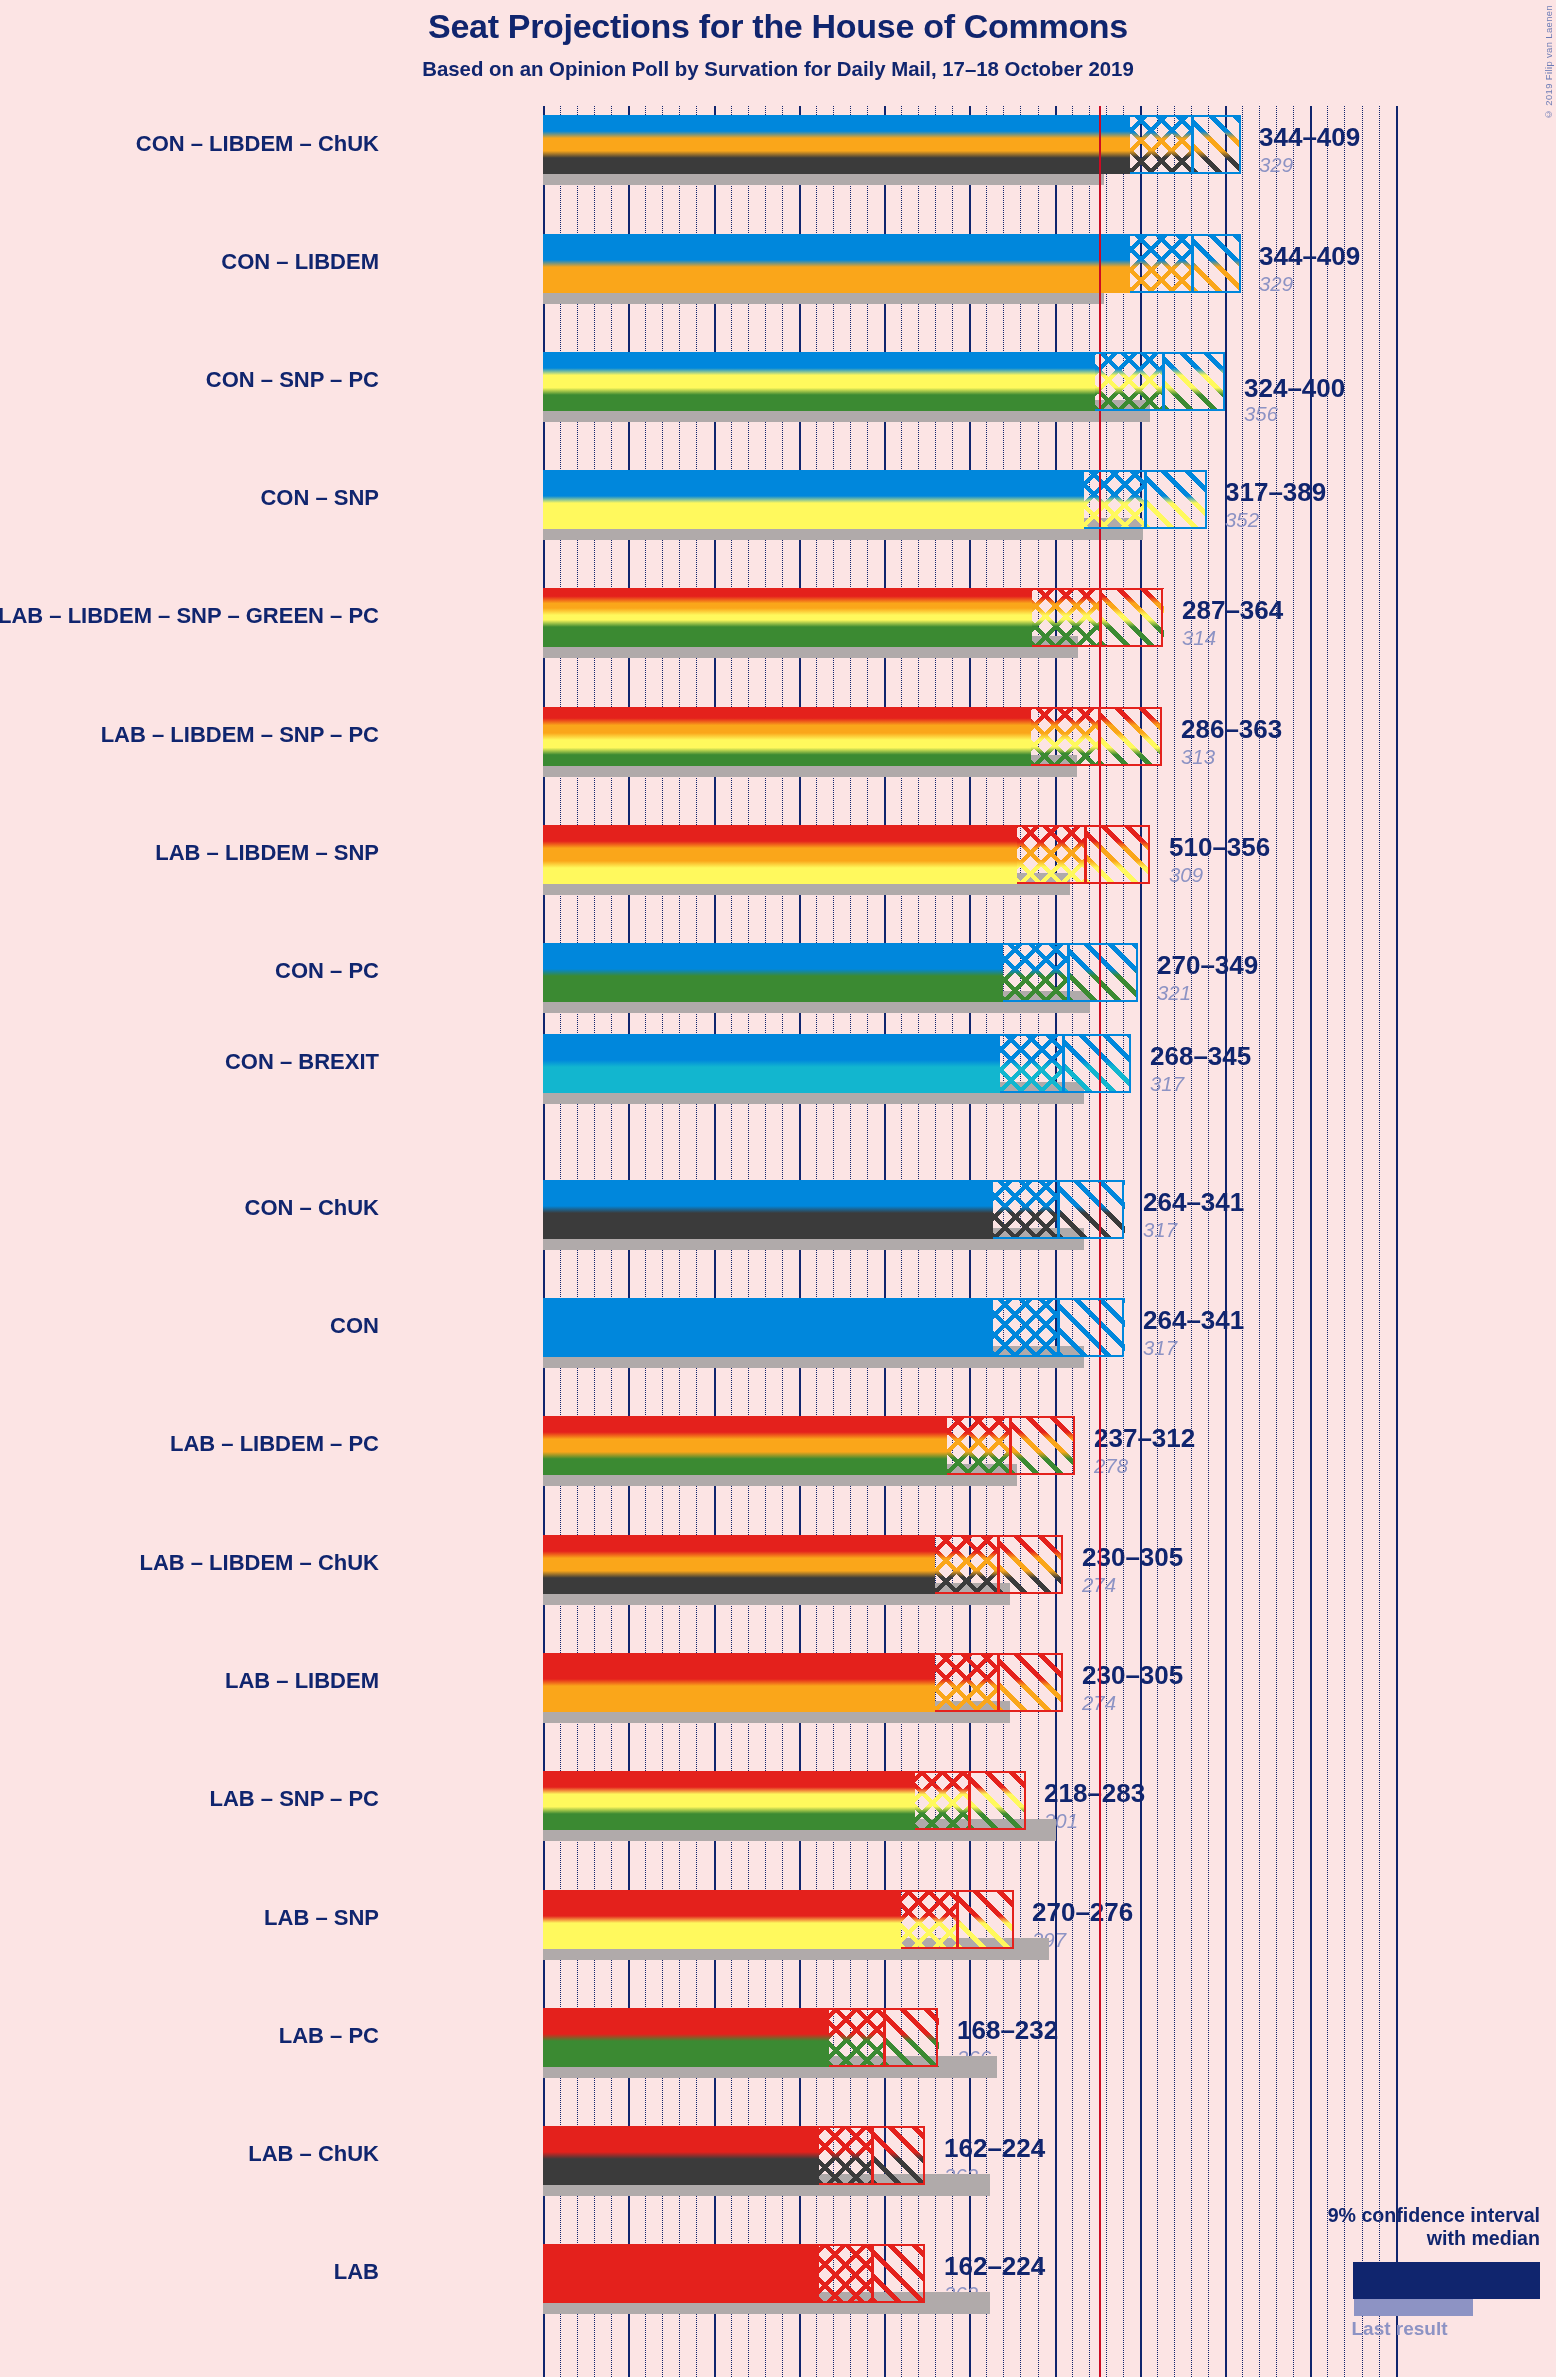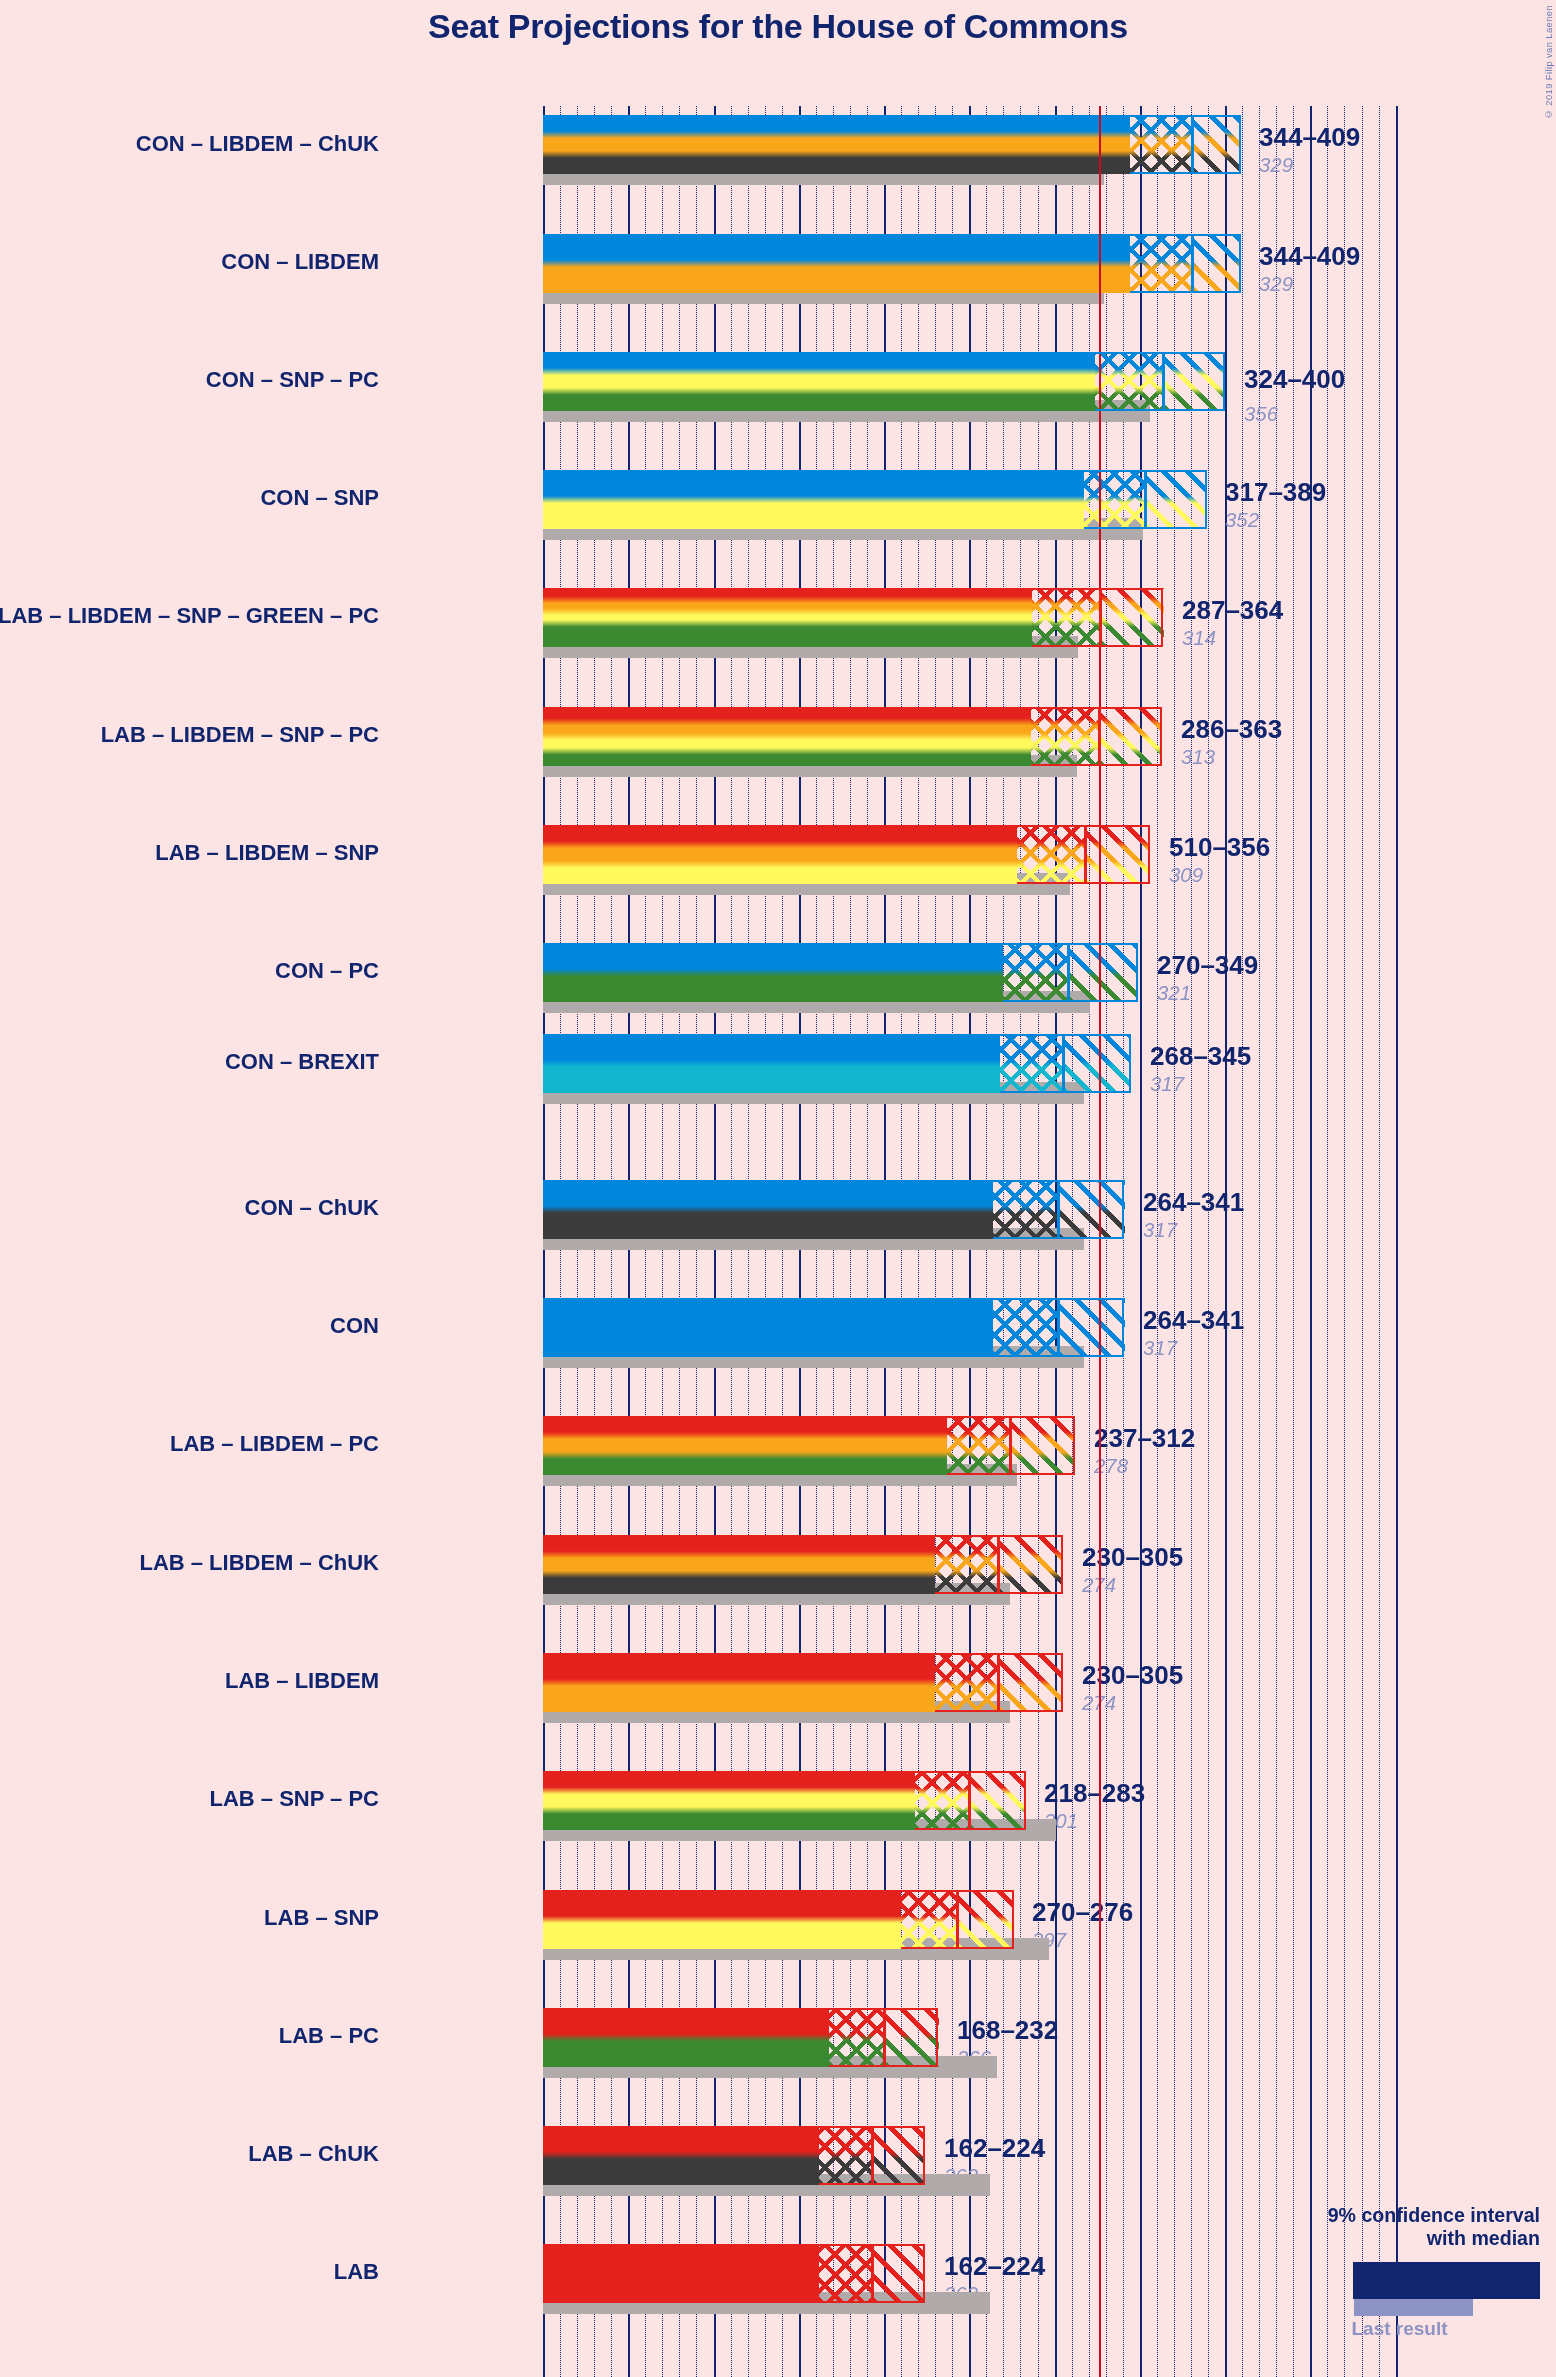--- a/index.html
+++ b/index.html
@@ -141,20 +141,21 @@
     text-align:center;
     font-size:19px;font-weight:bold;color:#8d93c4;
   }
 </style>
 </head>
 <body>
 
 <div id="chart-root">
 
   <div class="title">Seat Projections for the House of Commons</div>
+  <div class="subtitle">Based on an Opinion Poll by Survation for Daily Mail, 17–18 October 2019</div>
   <div class="copyright">© 2019 Filip van Laenen</div>
 
   <div id="plot">
       <div class="grid-major" style="left: 0px;"></div>
       <div class="grid-minor" style="left: 17px;"></div>
       <div class="grid-minor" style="left: 34px;"></div>
       <div class="grid-minor" style="left: 51px;"></div>
       <div class="grid-minor" style="left: 68px;"></div>
       <div class="grid-major" style="left: 85px;"></div>
       <div class="grid-minor" style="left: 102px;"></div>
@@ -226,21 +227,21 @@
         <div class="value-sub" style="left: 716px; top: 39px;">329</div>
       </div>
       <div class="row" style="top: 246px;">
         <div class="lastresult" style="left: 0px; width: 607px; top: 48px; background: rgb(176, 170, 170);"></div>
         <div class="bar-solid" style="left: 0px; top: 0px; width: 552px; background: linear-gradient(rgb(0, 135, 220) 0%, rgb(0, 135, 220) 27.3%, rgb(255, 249, 93) 39.3%, rgb(255, 249, 93) 60.7%, rgb(59, 138, 50) 72.7%, rgb(59, 138, 50) 100%);"></div>
         <div class="hatch-cross" style="left: 552px; top: 0px; width: 68px; border-top: 2.6px solid rgb(0, 135, 220); border-right: none; border-bottom: 2.6px solid rgb(0, 135, 220); border-left: none; border-image: initial; background: linear-gradient(rgb(0, 135, 220) 0%, rgb(0, 135, 220) 27.3%, rgb(255, 249, 93) 39.3%, rgb(255, 249, 93) 60.7%, rgb(59, 138, 50) 72.7%, rgb(59, 138, 50) 100%); mask-image: repeating-linear-gradient(45deg, rgb(0, 0, 0) 0px, rgb(0, 0, 0) 4.3px, transparent 4.3px, transparent 14.5px), repeating-linear-gradient(-45deg, rgb(0, 0, 0) 0px, rgb(0, 0, 0) 4.3px, transparent 4.3px, transparent 14.5px);"></div>
         <div class="hatch-diag" style="left: 621px; top: 0px; width: 61px; background: linear-gradient(rgb(0, 135, 220) 0%, rgb(0, 135, 220) 27.3%, rgb(255, 249, 93) 39.3%, rgb(255, 249, 93) 60.7%, rgb(59, 138, 50) 72.7%, rgb(59, 138, 50) 100%); mask-image: repeating-linear-gradient(45deg, rgb(0, 0, 0) 0px, rgb(0, 0, 0) 5.1px, transparent 5.1px, transparent 17px);"></div>
         <div class="bar-ci" style="left: 552px; top: 0px; width: 130px; border-top: 2.6px solid rgb(0, 135, 220); border-right: 2.6px solid rgb(0, 135, 220); border-bottom: 2.6px solid rgb(0, 135, 220); border-left: none; border-image: initial; z-index: 6;"></div>
         <div style="position: absolute; left: 619px; top: 0px; width: 2.6px; height: 59px; background: rgb(0, 135, 220); z-index: 7;"></div>
         <div class="row-label" style="top: 15.3px;">CON – SNP – PC</div>
-        <div class="value-main" style="left: 701px; top: 12px;">324–400</div>
+        <div class="value-main" style="left: 701px; top: 21px;">324–400</div>
         <div class="value-sub" style="left: 701px; top: 39px; margin-top: 12px;">356</div>
       </div>
       <div class="row" style="top: 364px;">
         <div class="lastresult" style="left: 0px; width: 600px; top: 48px; background: rgb(176, 170, 170);"></div>
         <div class="bar-solid" style="left: 0px; top: 0px; width: 541px; background: linear-gradient(rgb(0, 135, 220) 0%, rgb(0, 135, 220) 44%, rgb(255, 249, 93) 56%, rgb(255, 249, 93) 100%);"></div>
         <div class="hatch-cross" style="left: 541px; top: 0px; width: 61px; border-top: 2.6px solid rgb(0, 135, 220); border-right: none; border-bottom: 2.6px solid rgb(0, 135, 220); border-left: none; border-image: initial; background: linear-gradient(rgb(0, 135, 220) 0%, rgb(0, 135, 220) 44%, rgb(255, 249, 93) 56%, rgb(255, 249, 93) 100%); mask-image: repeating-linear-gradient(45deg, rgb(0, 0, 0) 0px, rgb(0, 0, 0) 4.3px, transparent 4.3px, transparent 14.5px), repeating-linear-gradient(-45deg, rgb(0, 0, 0) 0px, rgb(0, 0, 0) 4.3px, transparent 4.3px, transparent 14.5px);"></div>
         <div class="hatch-diag" style="left: 602px; top: 0px; width: 61px; background: linear-gradient(rgb(0, 135, 220) 0%, rgb(0, 135, 220) 44%, rgb(255, 249, 93) 56%, rgb(255, 249, 93) 100%); mask-image: repeating-linear-gradient(45deg, rgb(0, 0, 0) 0px, rgb(0, 0, 0) 5.1px, transparent 5.1px, transparent 17px);"></div>
         <div class="bar-ci" style="left: 541px; top: 0px; width: 123px; border-top: 2.6px solid rgb(0, 135, 220); border-right: 2.6px solid rgb(0, 135, 220); border-bottom: 2.6px solid rgb(0, 135, 220); border-left: none; border-image: initial; z-index: 6;"></div>
         <div style="position: absolute; left: 601px; top: 0px; width: 2.6px; height: 59px; background: rgb(0, 135, 220); z-index: 7;"></div>
         <div class="row-label" style="top: 15.3px;">CON – SNP</div>

